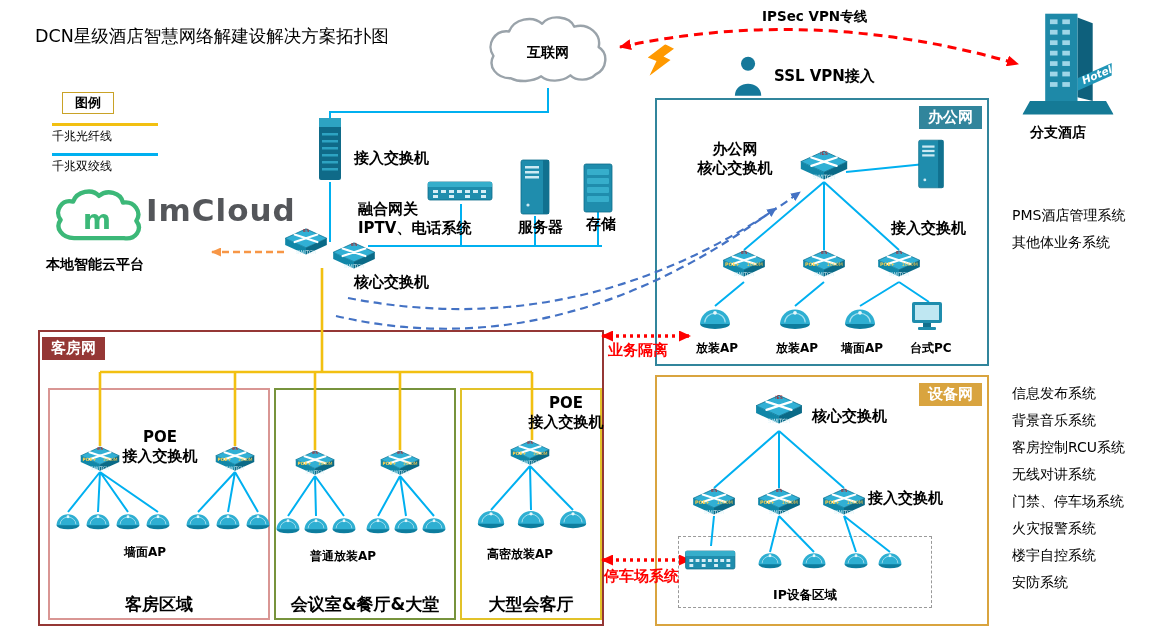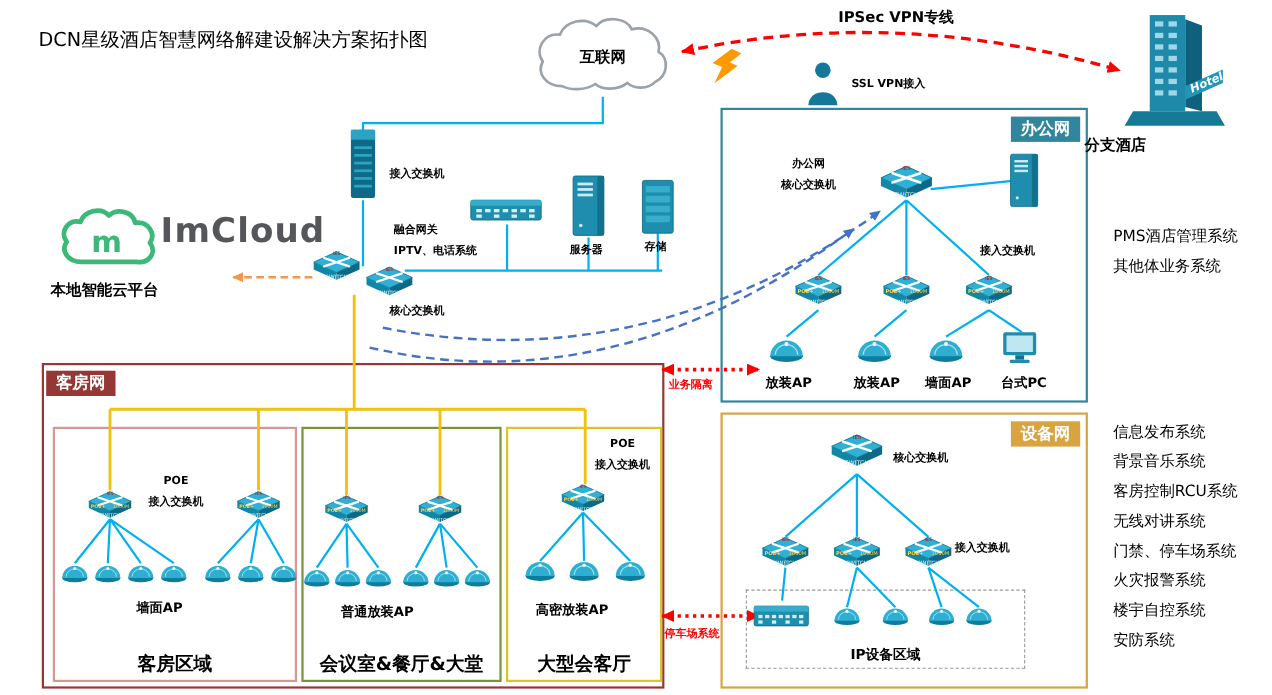--- a/index.html
+++ b/index.html
@@ -1,19 +1,19 @@
 <!DOCTYPE html>
 <html style="--fiber: #F2C011; --copper: #00B0F0; --dashed-blue: #4472C4; --orange: #F79646; --red: #FF0000; --office-accent: #31859C; --device-accent: #D9A43F; --guest-accent: #953735; --zone-guestroom: #D99694; --zone-meeting: #77933C; --zone-hall: #E2C229; --teal-device: #1E89A8; --imcloud-green: #3CB878;"><head>
 <meta charset="utf-8">
 <style>
   body{margin:0;background:#fff}
   .canvas{position:relative;width:1156px;height:632px;background:#fff;overflow:hidden;
           font-family:"DejaVu Sans","Liberation Sans",sans-serif;color:#000}
   .node{position:absolute;z-index:2;line-height:0}
-  .lbl{position:absolute;z-index:3;font-weight:bold;font-size:10px;white-space:nowrap;line-height:17px}
+  .lbl{position:absolute;z-index:3;font-weight:bold;font-size:15px;white-space:nowrap;line-height:17px}
   .lbl.small{font-size:12px}
   .lbl.center{text-align:center}
   .title{position:absolute;left:35px;top:24px;font-size:17.5px;font-weight:normal;z-index:3;white-space:nowrap}
   .box{position:absolute;z-index:0}
   .badge{position:absolute;color:#fff;font-weight:bold;font-size:15px;padding:1px 9px;line-height:21px;z-index:3;white-space:nowrap}
   .zone .zl{position:absolute;left:0;right:0;bottom:6px;text-align:center;font-weight:bold;font-size:17px;z-index:3;line-height:16px}
   #lines{position:absolute;left:0;top:0;z-index:1}
   .ln-b{stroke:var(--copper,#00B0F0);stroke-width:2;fill:none}
   .ln-y{stroke:var(--fiber,#F2C011);stroke-width:2.6;fill:none}
   .ln-o{stroke:var(--orange,#F79646);stroke-width:2.4;stroke-dasharray:7 4;fill:none}
@@ -220,20 +220,27 @@
     <g>
       <path class="ln-r" marker-start="url(#ars)" marker-end="url(#ar)" d="M620,47 Q815,5 1018,64"></path>
     </g>
     <g>
       <path class="ln-riso" marker-start="url(#ars)" marker-end="url(#ar)" d="M602,336 H690"></path>
       <path class="ln-riso" marker-start="url(#ars)" marker-end="url(#ar)" d="M602,560 H690"></path>
     </g>
   </svg>
 
   <div class="title">DCN星级酒店智慧网络解建设解决方案拓扑图</div>
+  <div class="legend">
+    <span class="tl">图例</span>
+    <div class="bar f"></div>
+    <div class="t">千兆光纤线</div>
+    <div class="bar c"></div>
+    <div class="t">千兆双绞线</div>
+  </div>
 
   <div class="node" style="left:482px;top:14px;width:132px;height:76px">
     <svg width="132" height="76" viewBox="0 0 132 78">
         <use href="#sym-cloud"></use>
       </svg>
     <div class="cl-lbl">互联网</div>
   </div>
   <div class="lbl" style="left:762px;top:8px;font-size:13.5px">IPSec VPN专线</div>
   <div class="node" style="left:646px;top:44px">
     <svg width="28" height="32" viewBox="0 0 32 36">
@@ -244,21 +251,21 @@
     <svg width="32" height="44" viewBox="0 0 34 46">
         <use href="#sym-person"></use>
       </svg>
   </div>
   <div class="lbl" style="left:774px;top:68px">SSL VPN接入</div>
   <div class="node" style="left:1022px;top:8px">
     <svg width="92" height="114" viewBox="0 0 96 120">
         <use href="#sym-building"></use>
       </svg>
   </div>
-  <div class="lbl" style="left:986px;top:124px;font-size:14px">分支酒店</div>
+  <div class="lbl" style="left:1030px;top:124px;font-size:14px">分支酒店</div>
 
   <div class="node" style="left:52px;top:188px">
     <svg width="92" height="58" viewBox="0 0 96 60">
         <use href="#sym-imcloud"></use>
       </svg>
   </div>
   <div class="imtext">ImCloud</div>
   <div class="lbl" style="left:46px;top:256px;font-size:14px">本地智能云平台</div>
 
   <div class="node" style="left:316px;top:116px">

